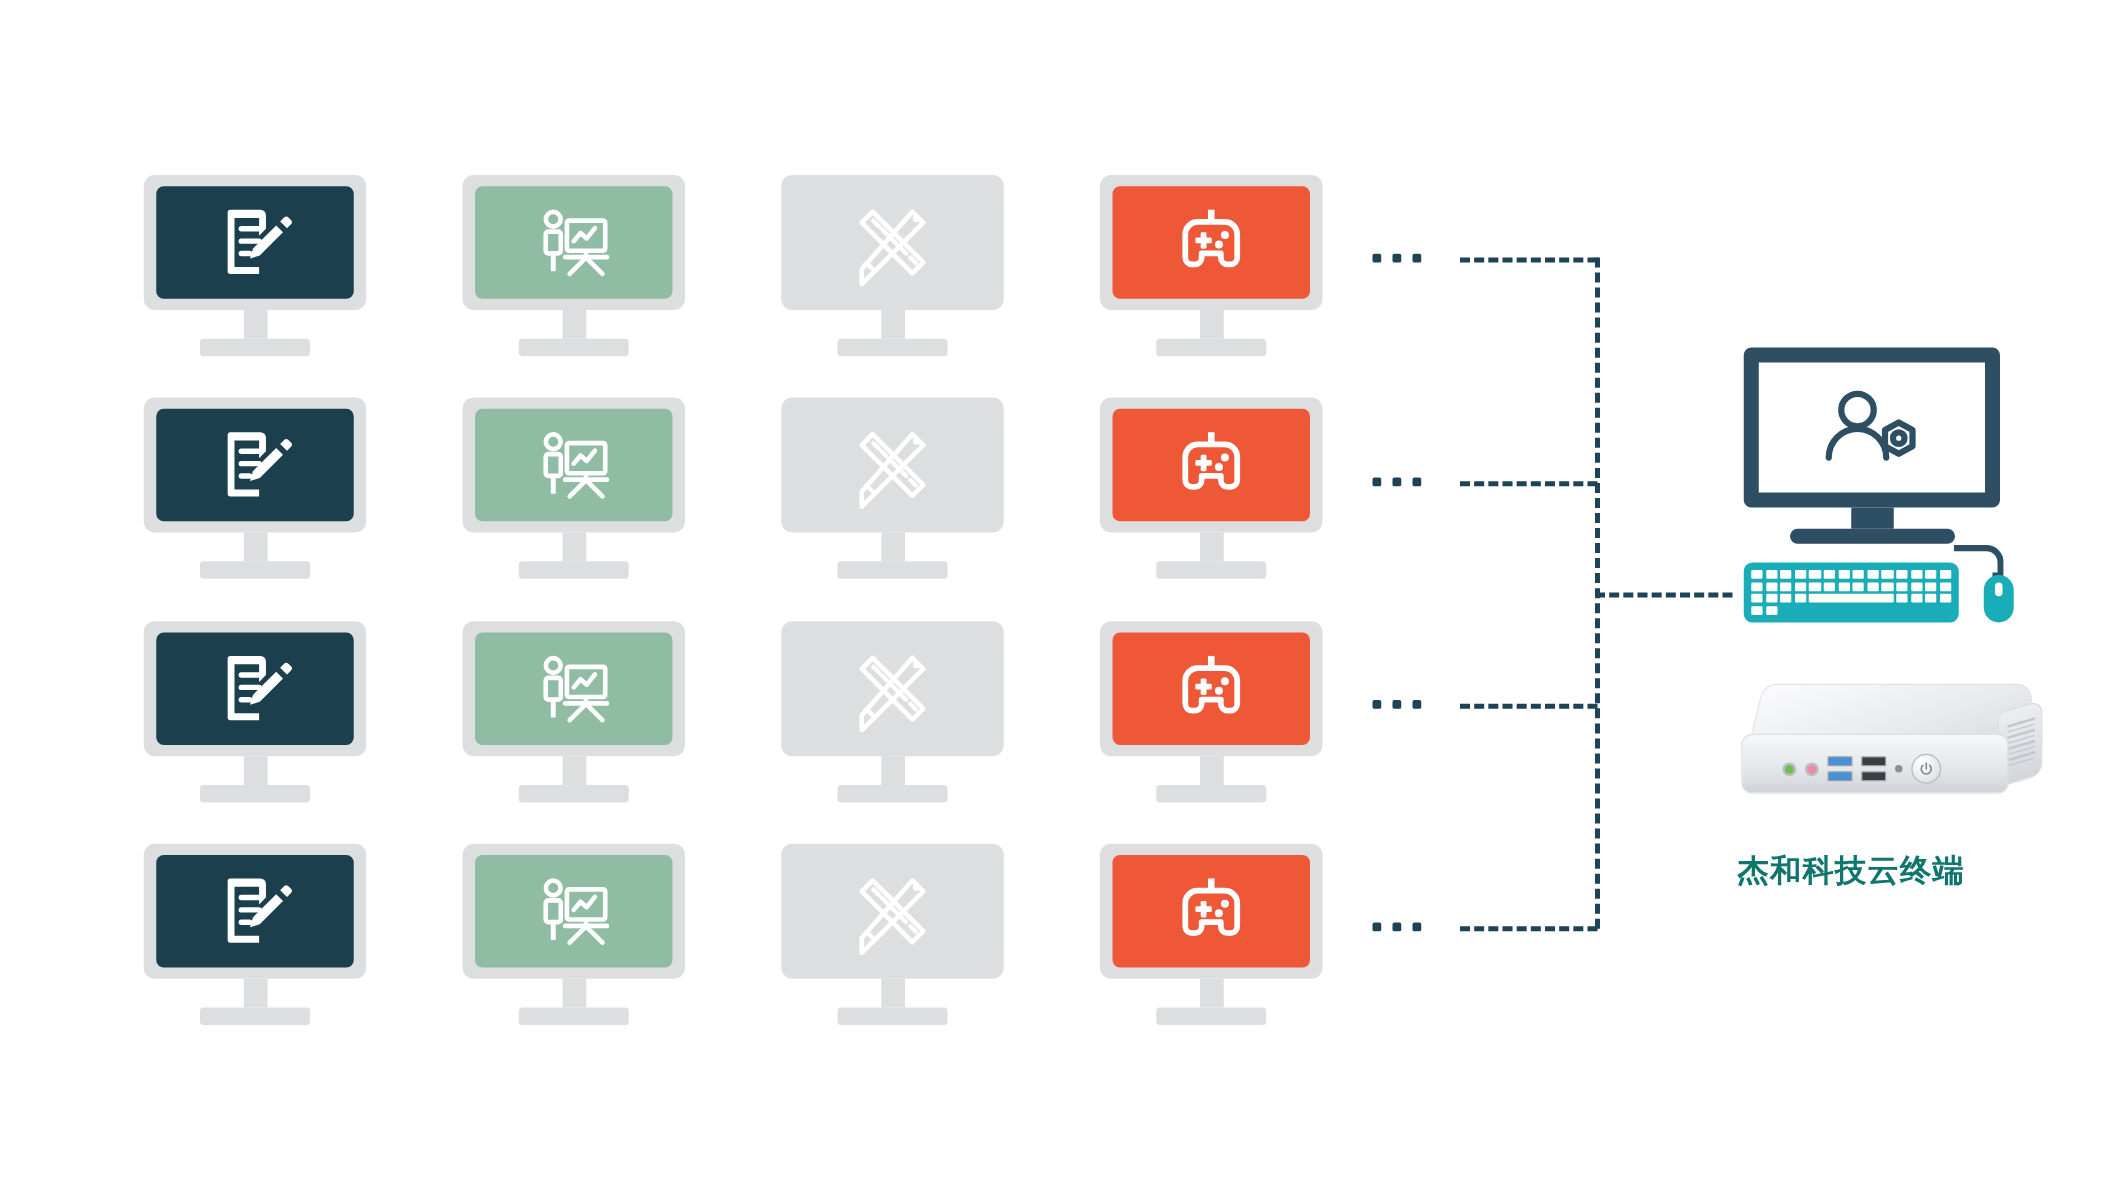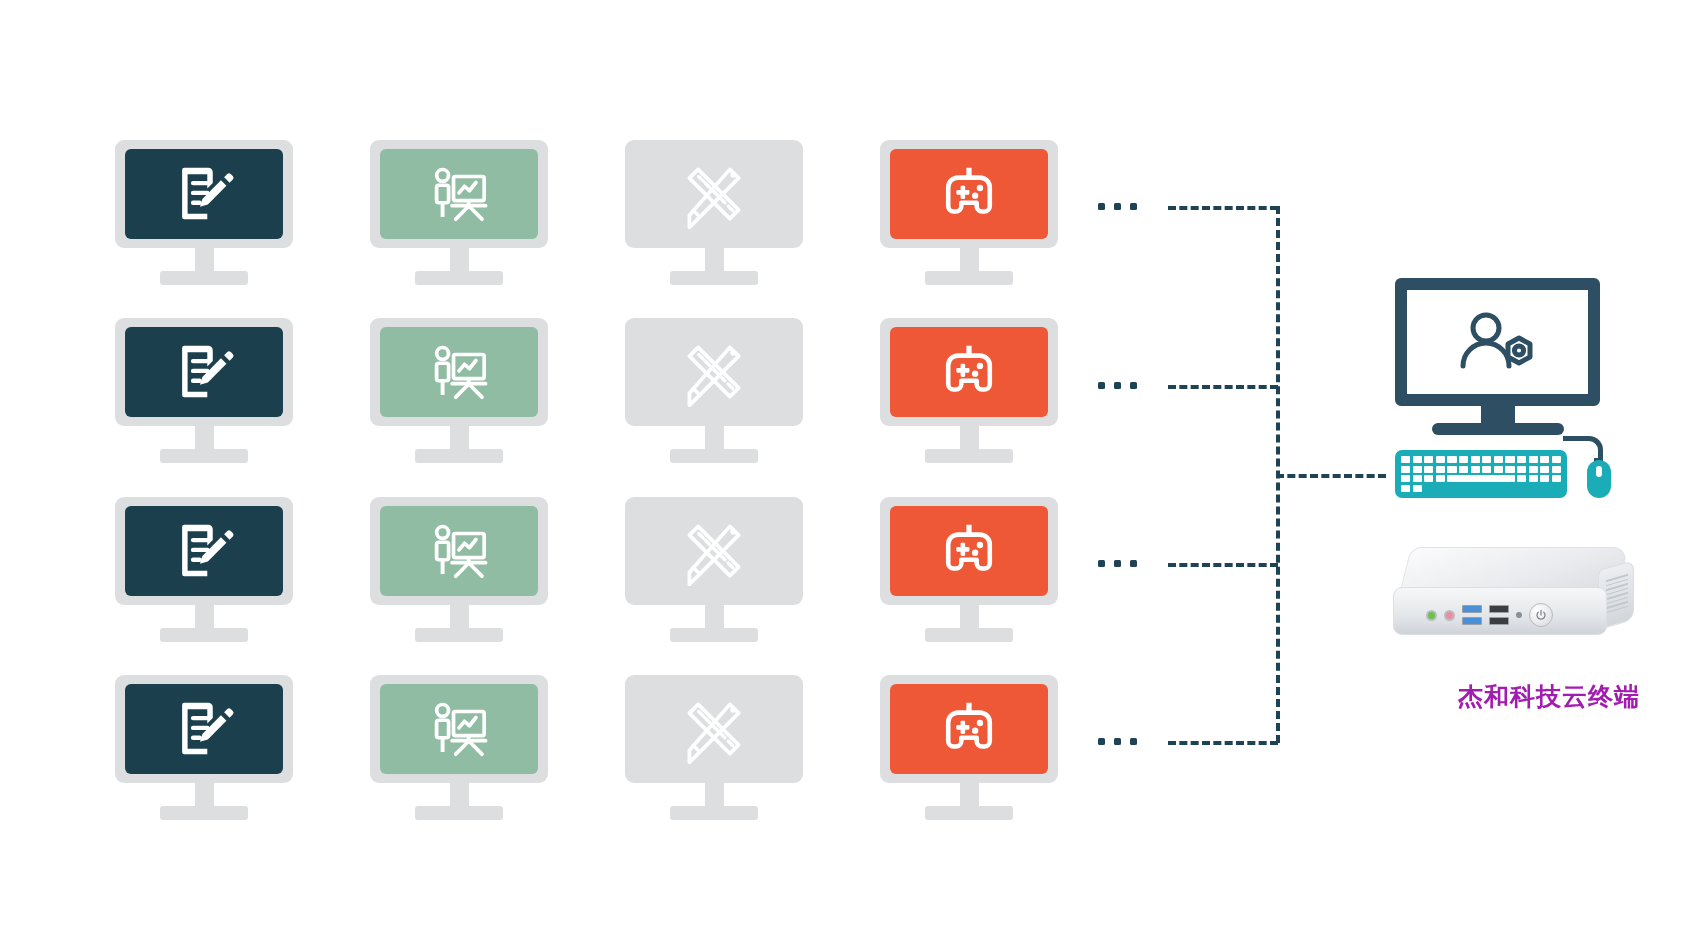--- a/index.html
+++ b/index.html
@@ -149,22 +149,22 @@
   .powerbtn svg { width: 12px; height: 12px; }
   .pc-label-brand {
     position:absolute; left: 60px; top: 12px;
     font-size: 19px; font-weight: bold; color: #e3e6e9;
     letter-spacing: 1px; transform: skewX(-14deg);
     font-family: "Liberation Sans", sans-serif;
   }
 
   #terminal-caption {
     position: absolute; left: 1390px; top: 680px; width: 250px;
-    text-align: right;
-    font-size: 25px; font-weight: bold; color: #a21caf;
+    text-align: left;
+    font-size: 25px; font-weight: bold; color: #0f766e;
     font-family: "DejaVu Sans", sans-serif;
     letter-spacing: 1px;
   }
 </style>
 </head>
 <body>
 
 <div id="stage">
 
   <div class="client" style="left:115px; top:140px;">

